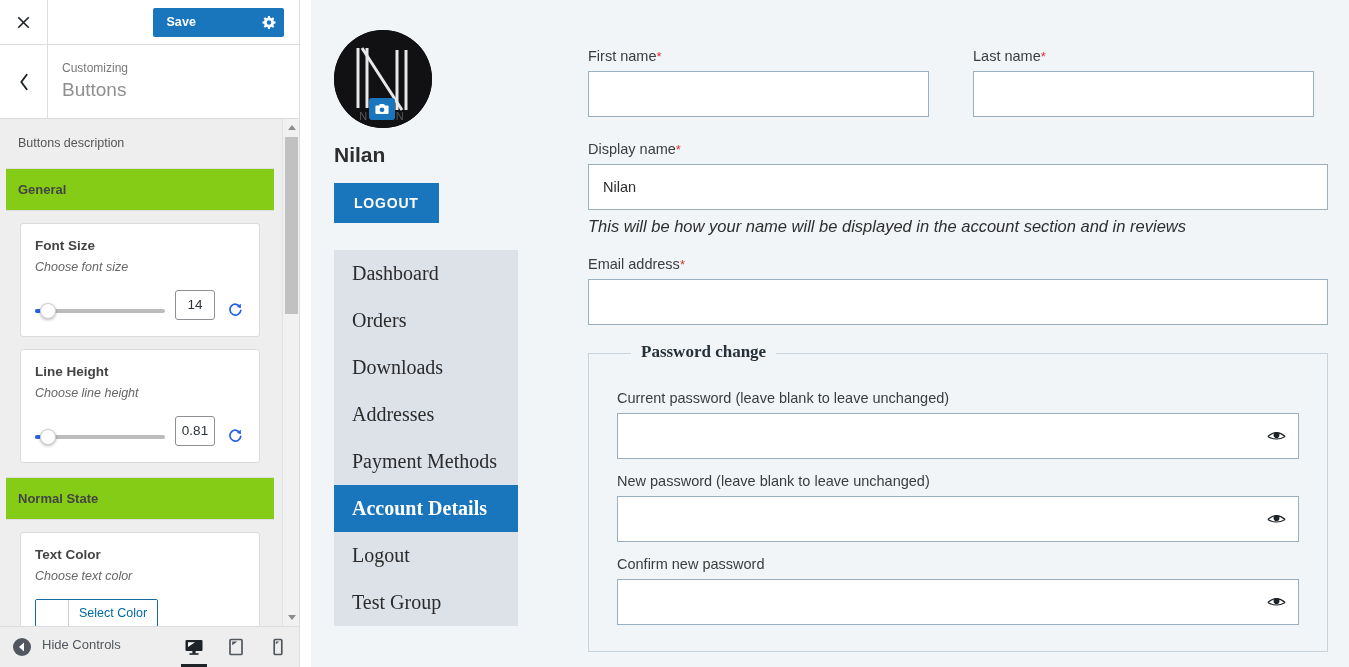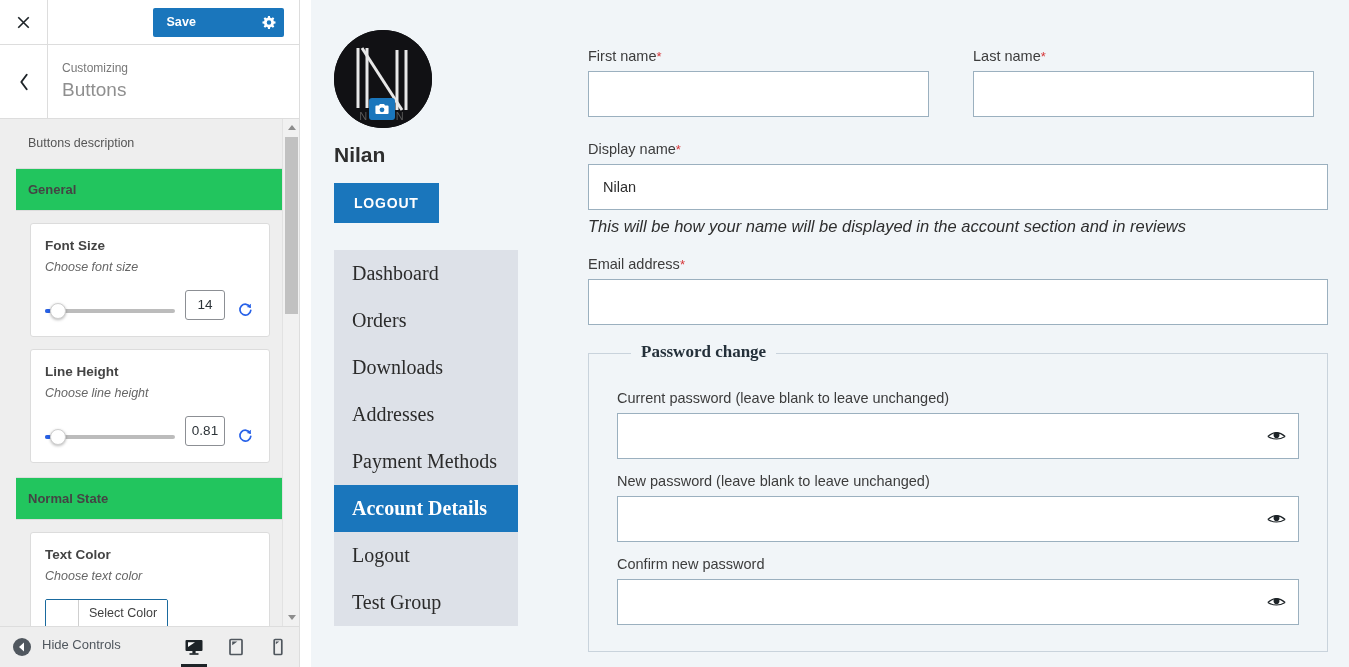--- a/index.html
+++ b/index.html
@@ -63,31 +63,31 @@
   }
   #cz-back svg { width: 14px; height: 18px; }
   #cz-title-wrap {
     flex: 1; display: flex; flex-direction: column;
     justify-content: center; padding-left: 14px;
   }
   #cz-parent { font-size: 12px; color: #787878; line-height: 1.5; }
   #cz-title { font-size: 19px; color: #8f8f8f; font-weight: 300; line-height: 1.4; }
 
   #cz-body {
-    position: absolute; left: 16px; top: 119px;
+    position: absolute; left: 6px; top: 119px;
     width: 268px; height: 507px;
     background: #eeeeee;
     overflow: hidden;
   }
   .cz-desc {
     padding: 16px 12px 15px 12px;
     font-size: 12.5px; color: #555; line-height: 1.4;
   }
   .cz-section {
-    background: #22c55e;
+    background: #84cc16;
     border-top: 1px solid #ddd; border-bottom: 1px solid #ddd;
     padding: 13px 12px;
     font-size: 13px; font-weight: bold; color: #444;
     cursor: pointer;
   }
   .cz-card {
     background: #fff;
     border: 1px solid #dcdcdc;
     border-radius: 3px;
     margin: 12px 14px 0 14px;
@@ -128,21 +128,21 @@
   .cz-reset svg { width: 17px; height: 17px; }
   .cz-color-row { display: flex; }
   .cz-color-btn {
     display: flex; align-items: stretch;
     border: 1px solid #1a6a9e; border-radius: 2px;
     height: 29px; overflow: hidden; cursor: pointer;
   }
   .cz-color-swatch { width: 33px; background: #ffffff; border-right: 1px solid #cfcfcf; }
   .cz-color-label {
     display: flex; align-items: center; padding: 0 10px;
-    font-size: 12.5px; color: #404040; background: #fff;
+    font-size: 12.5px; color: #0369a1; background: #fff;
   }
 
   
   #cz-scrollbar {
     position: absolute; right: 0; top: 119px;
     width: 17px; height: 507px;
     background: #f1f1f1; border-left: 1px solid #e2e2e2;
   }
   #cz-sb-up, #cz-sb-down {
     position: absolute; left: 0; width: 17px; height: 17px;

